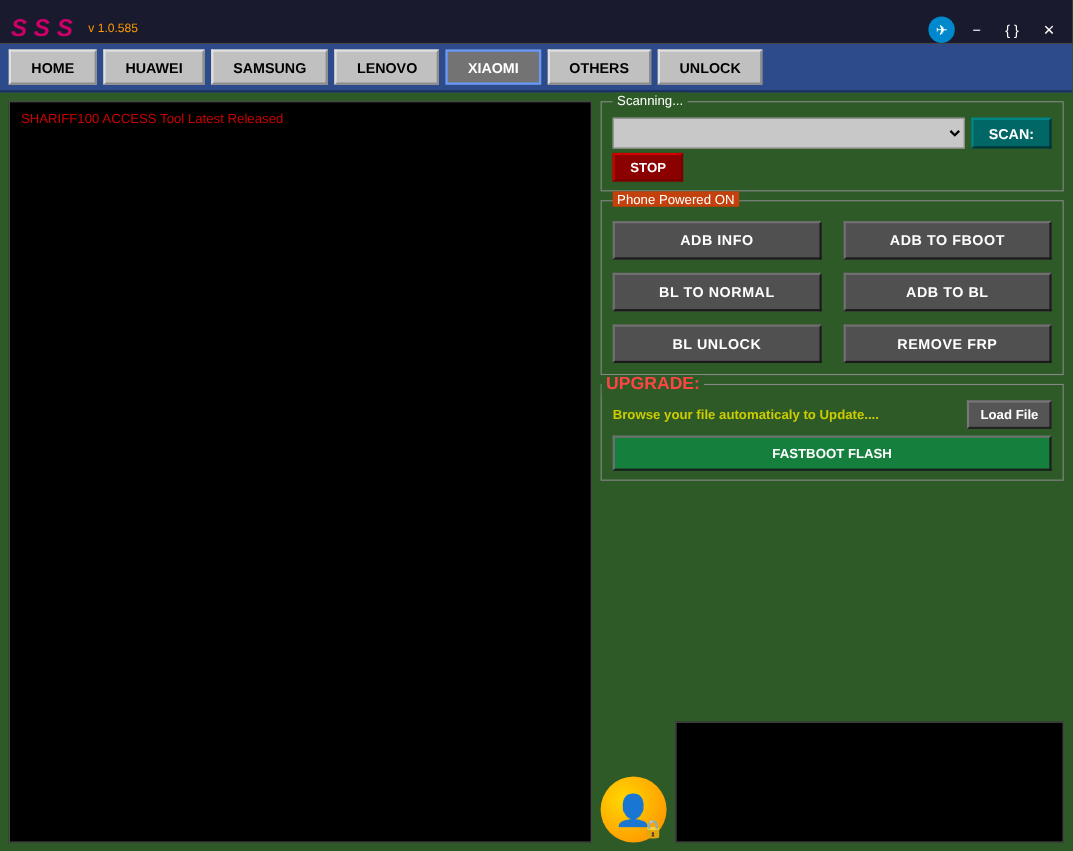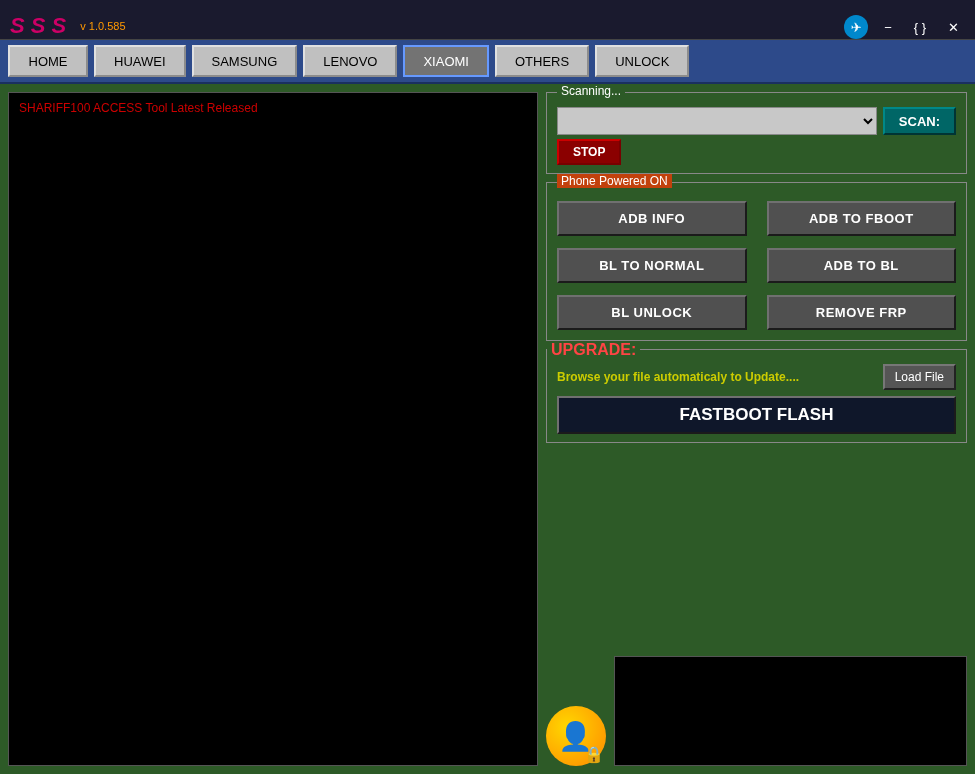--- a/index.html
+++ b/index.html
@@ -77,21 +77,21 @@
       align-items: center;
       padding: 4px 8px;
       gap: 6px;
       border-bottom: 2px solid #1a3060;
     }
     .nav-btn {
       background: #c0c0c0;
       border: 2px outset #e0e0e0;
       color: #000000;
       font-size: 13px;
-      font-weight: normal;
+      font-weight: bold;
       padding: 4px 18px;
       cursor: pointer;
       min-width: 80px;
       height: 32px;
     }
     .nav-btn.active {
       background: #737373;
       color: #ffffff;
       border: 2px solid #6699ff;
     }
@@ -240,30 +240,30 @@
       flex: 1;
       color: #cccc00;
       font-size: 12px;
       font-weight: bold;
     }
     .load-file-btn {
       background: #555555;
       color: #ffffff;
       border: 2px outset #777777;
       font-size: 12px;
-      font-weight: normal;
+      font-weight: bold;
       padding: 4px 10px;
       cursor: pointer;
       white-space: nowrap;
     }
     .fastboot-flash-btn {
-      background: #0f172a;
+      background: #15803d;
       color: #ffffff;
       border: 2px outset #707070;
-      font-size: 17px;
+      font-size: 12px;
       font-weight: bold;
       padding: 7px 26px;
       cursor: pointer;
       width: 100%;
       margin-top: 6px;
       text-align: center;
     }
 
     
     #bottom-area {

